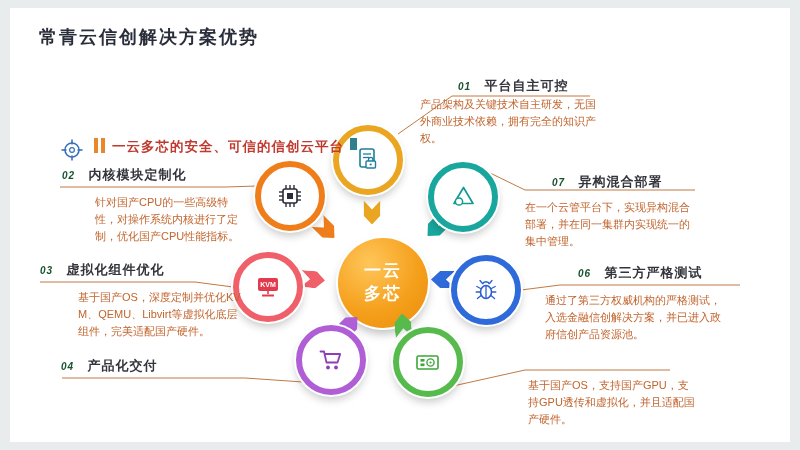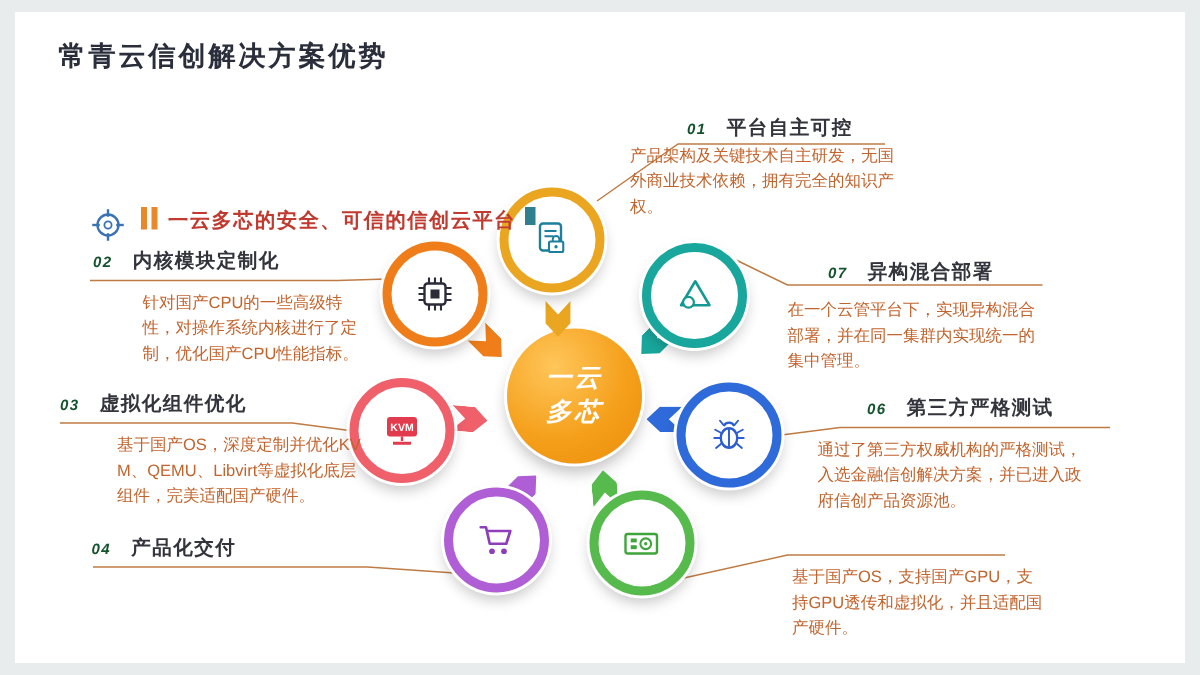--- a/index.html
+++ b/index.html
@@ -14,24 +14,24 @@
   .tl-bar{display:inline-block;width:4px;height:15px;background:#e8882a;margin-right:3px;}
   .tl-bar.b2{margin-right:7px;}
   .tagline-text{font-size:13.5px;font-weight:700;color:#c03a30;letter-spacing:1px;}
   .endsq{display:inline-block;width:7px;height:12px;background:#2f7f8f;margin-left:6px;}
   
   svg.lines{position:absolute;left:0;top:0;z-index:1;}
   
   .ring{position:absolute;width:58px;height:58px;border-radius:50%;background:#fff;
     border:6px solid var(--c);box-shadow:0 0 0 2px #fff,0 5px 9px rgba(0,0,0,.22);
     display:flex;align-items:center;justify-content:center;z-index:3;}
-  .center-node{position:absolute;left:338px;top:219px;width:90px;height:90px;border-radius:50%;
+  .center-node{position:absolute;left:338px;top:238px;width:90px;height:90px;border-radius:50%;
     background:radial-gradient(circle at 35% 28%,#ffc65a,#f5a01c 55%,#ea8c0a);
     box-shadow:0 0 0 2px #fff,0 6px 10px rgba(0,0,0,.25);
-    display:flex;flex-direction:column;align-items:center;justify-content:center;z-index:2;font-style:italic;}
+    display:flex;flex-direction:column;align-items:center;justify-content:center;z-index:2;}
   .center-node div{color:#fff;font-size:17px;font-weight:700;line-height:1.35;letter-spacing:2px;}
   
   .c01{--c:#eaa620;} .c02{--c:#ef7d1a;} .c03{--c:#f0606b;} .c04{--c:#b05ed6;}
   .c05{--c:#56bb4c;} .c06{--c:#2e6ad9;} .c07{--c:#19a79d;}
   
   .arrow{position:absolute;width:24px;height:17px;background:var(--c);z-index:2;
     clip-path:polygon(0 0,62% 0,100% 50%,62% 100%,0 100%,38% 50%);}
   
   .hdr{position:absolute;z-index:4;white-space:nowrap;}
   .num{font-size:10px;font-weight:700;color:#14532d;margin-right:9px;letter-spacing:1px;font-style:italic;}

